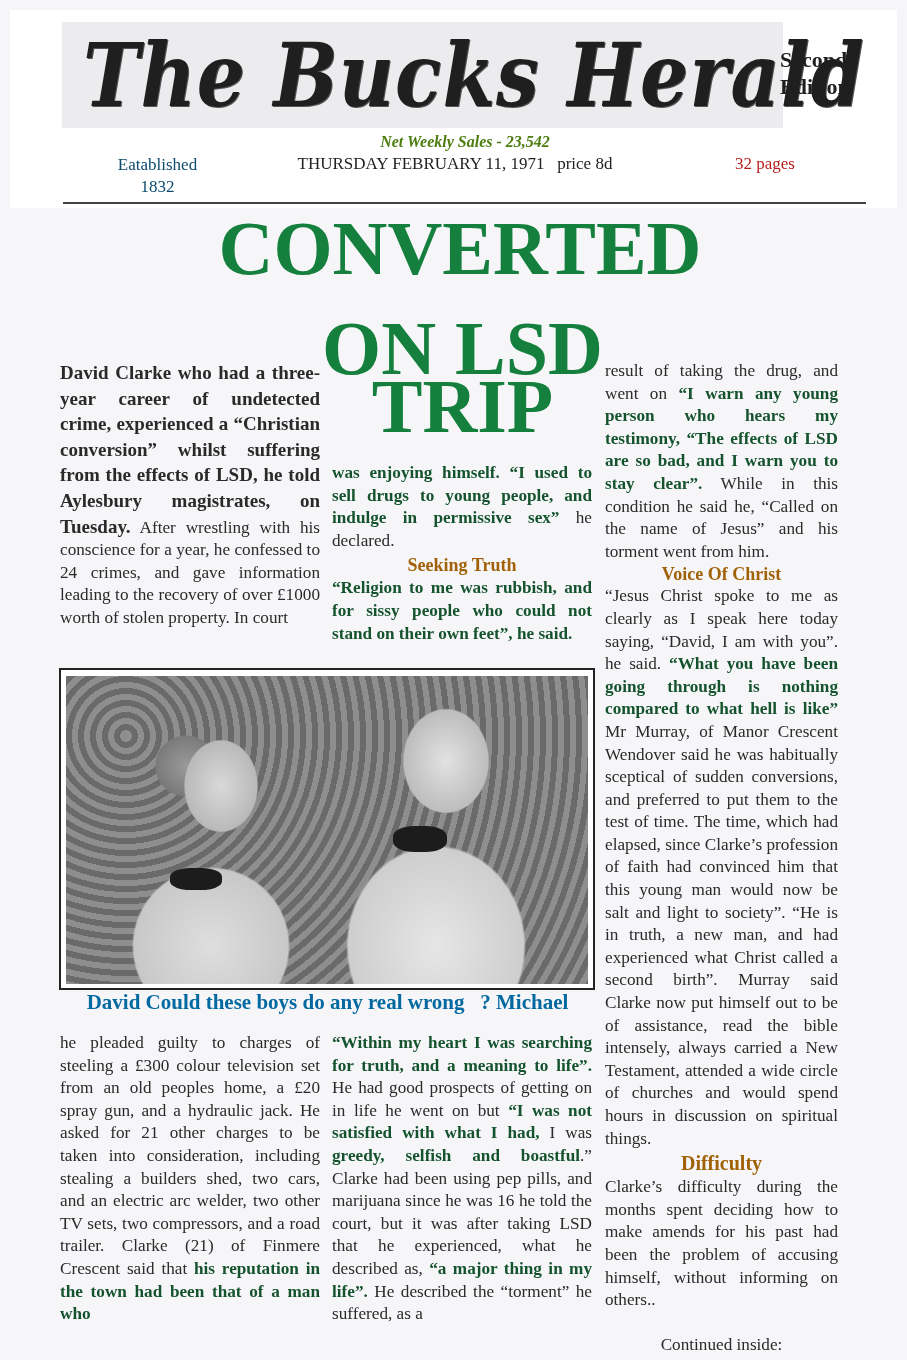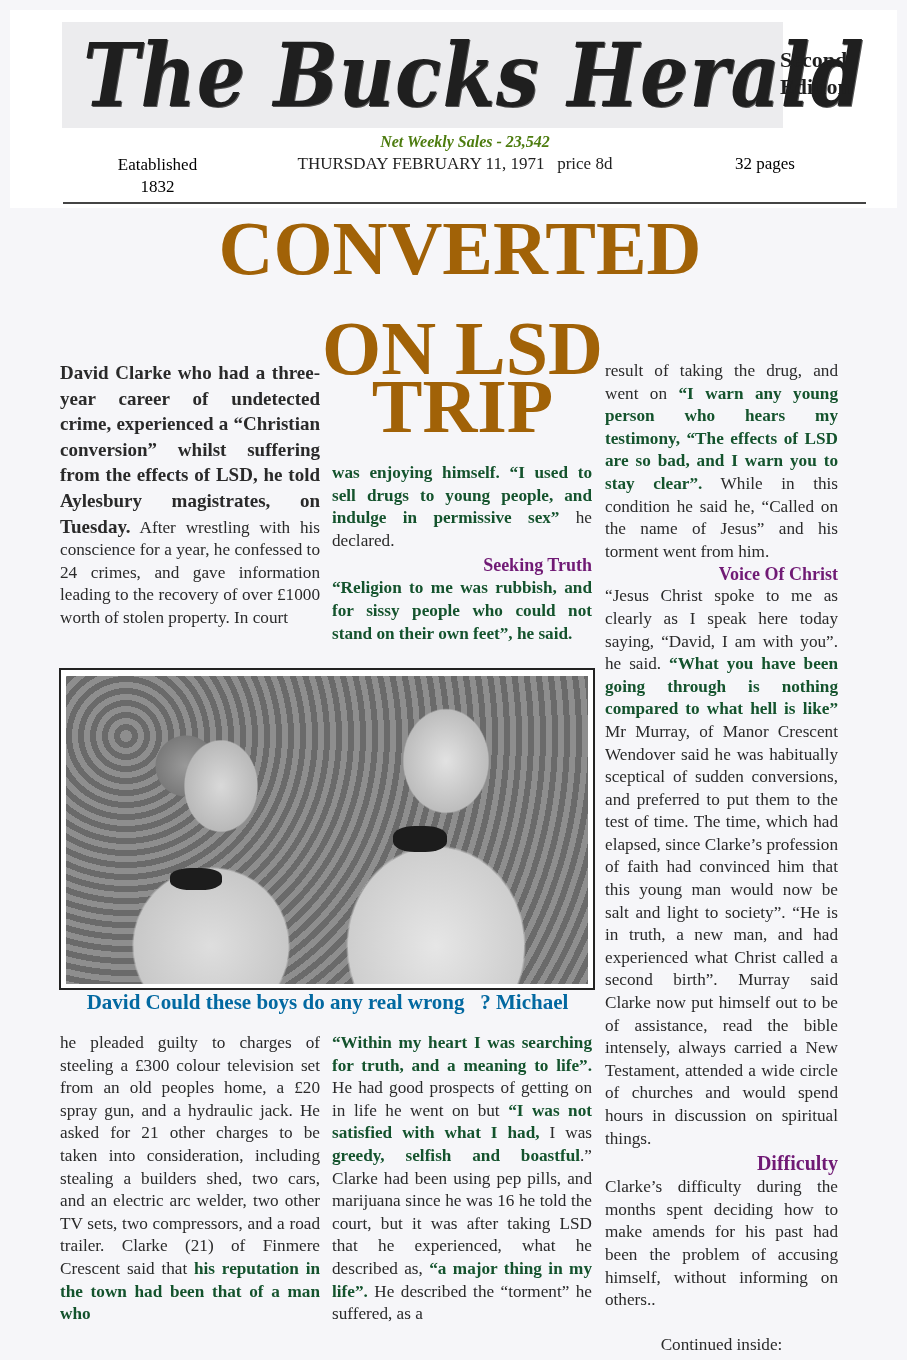--- a/index.html
+++ b/index.html
@@ -37,48 +37,48 @@
       font-family: "Liberation Serif", serif; font-weight: bold; font-style: italic;
       font-size: 16px; color: #4d7c0f;
     }
     .dateline {
       left: 260px; top: 154px; width: 390px; text-align: center;
       font-family: "Liberation Serif", serif; font-size: 17px; color: #222;
       white-space: pre;
     }
     .established {
       left: 100px; top: 154px; width: 115px; text-align: center;
-      font-family: "Liberation Serif", serif; font-size: 17px; line-height: 22px; color: #000000;
+      font-family: "Liberation Serif", serif; font-size: 17px; line-height: 22px; color: #0c4a6e;
     }
     .pages {
       left: 715px; top: 154px; width: 100px; text-align: center;
-      font-family: "Liberation Serif", serif; font-size: 17px; color: #000000;
+      font-family: "Liberation Serif", serif; font-size: 17px; color: #b91c1c;
     }
     .rule {
       left: 63px; top: 202px; width: 803px; height: 2px; background: #444;
     }
     
     .headline {
-      font-family: "Liberation Serif", serif; font-weight: bold; color: #a16207;
+      font-family: "Liberation Serif", serif; font-weight: bold; color: #15803d;
       text-align: center; white-space: nowrap; line-height: 1;
     }
     .hl1 { left: 160px; top: 210px; width: 600px; font-size: 76px; }
     .hl2 { left: 310px; top: 310px; width: 305px; font-size: 76px; }
     .hl3 { left: 310px; top: 368px; width: 305px; font-size: 76px; }
 
     
     .col {
       font-family: "Liberation Serif", serif; font-size: 17.2px; line-height: 22.6px;
       text-align: justify; color: #2a2a2a;
     }
     .col b, .col .b { font-weight: bold; color: #14532d; }
     .lead { font-size: 19px; line-height: 25.2px; font-weight: bold; }
     .subhead {
-      font-family: "Liberation Serif", serif; font-weight: bold; text-align: right;
-      color: #701a75;
+      font-family: "Liberation Serif", serif; font-weight: bold; text-align: center;
+      color: #a16207;
     }
     
     .photo-frame {
       left: 59px; top: 668px; width: 536px; height: 322px;
       border: 2px solid #222; background: #fff; box-sizing: border-box;
     }
     .photo {
       left: 66px; top: 676px; width: 522px; height: 308px;
       background:
         radial-gradient(ellipse 60px 75px at 155px 110px, #d9d9d9 0%, #b9b9b9 60%, rgba(0,0,0,0) 62%),

